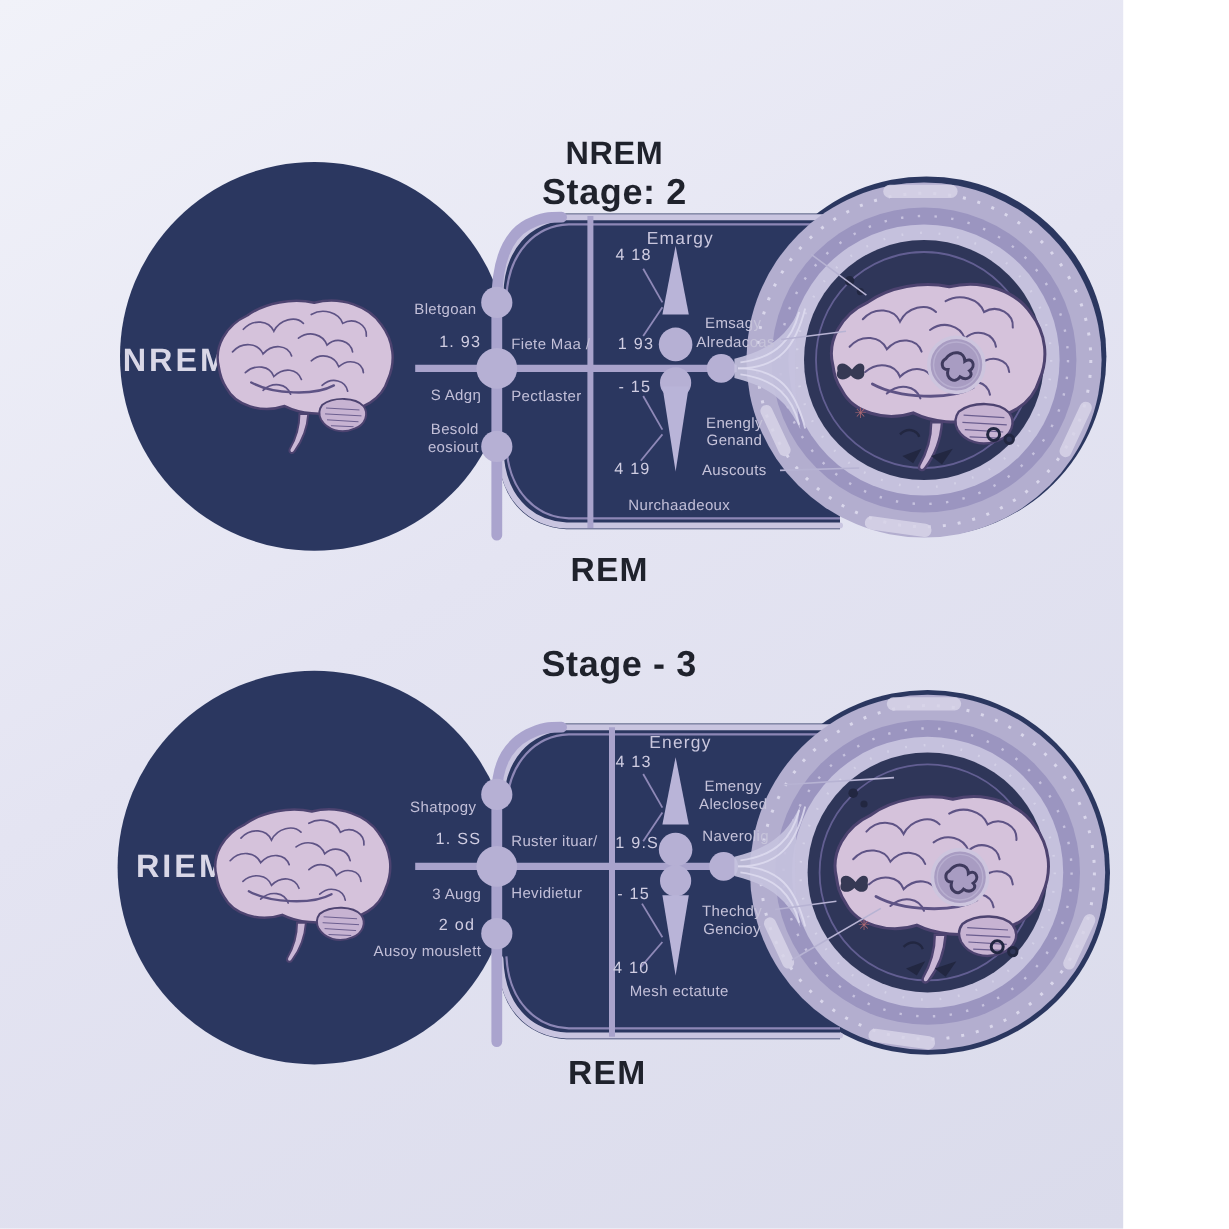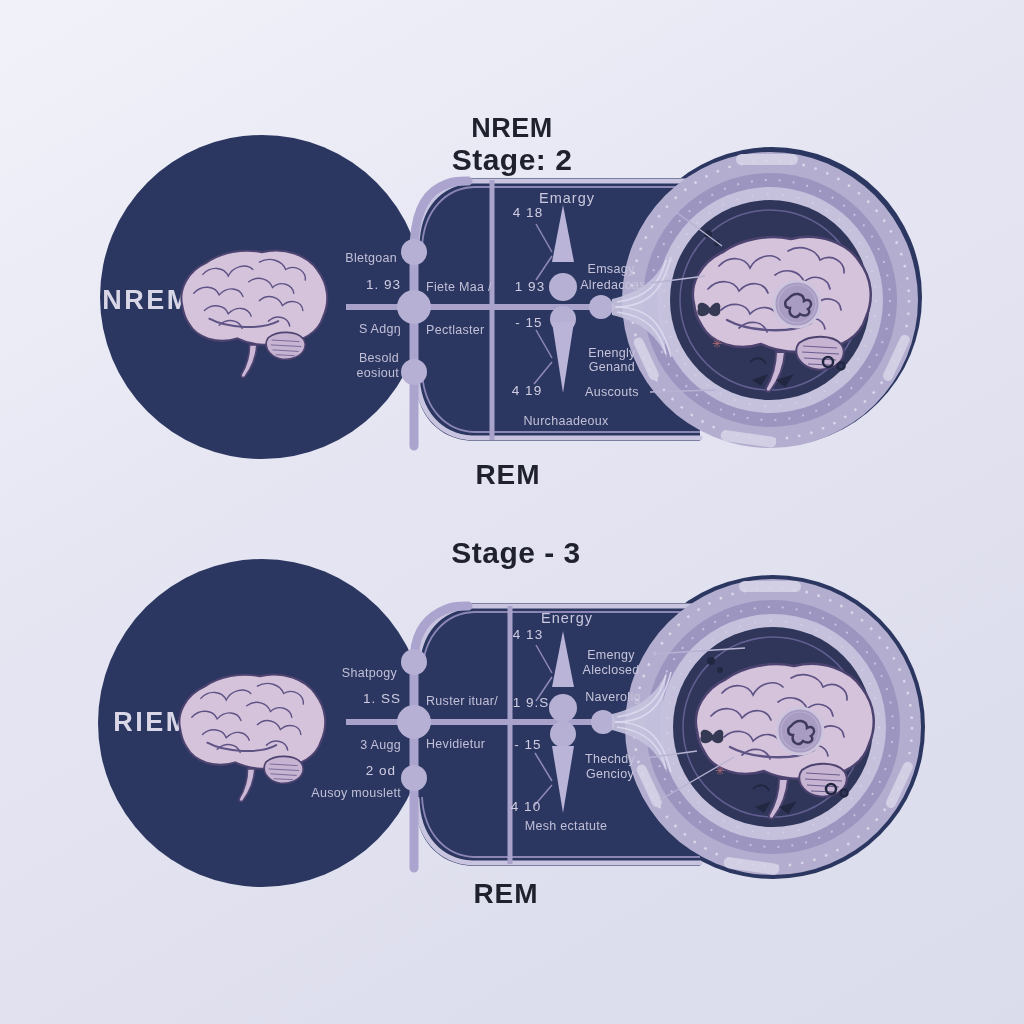--- a/index.html
+++ b/index.html
@@ -1,18 +1,18 @@
 <!DOCTYPE html>
 <html><head>
 <meta charset="utf-8">
 <style>
   html,body{margin:0;padding:0;}
   .canvas{
     position:relative;
-    width:1024px;height:1024px;
+    width:936px;height:1024px;
     background:linear-gradient(150deg,#f1f2f9 0%,#e4e4f2 45%,#dadbeb 100%);
     overflow:hidden;
     font-family:"Liberation Sans",sans-serif;
   }
   svg text{font-family:"Liberation Sans",sans-serif;}
   .hdr1{font-size:27px;font-weight:600;fill:#1f222c;letter-spacing:0.5px;}
   .hdr2{font-size:30px;font-weight:600;fill:#1f222c;letter-spacing:0.5px;}
   .ftr{font-size:28px;font-weight:600;fill:#1f222c;letter-spacing:1px;}
   .side{font-size:27px;font-weight:600;fill:#d9d7e7;letter-spacing:2.5px;}
   .lbl{font-size:12.5px;fill:#c2bfd8;letter-spacing:0.3px;}

